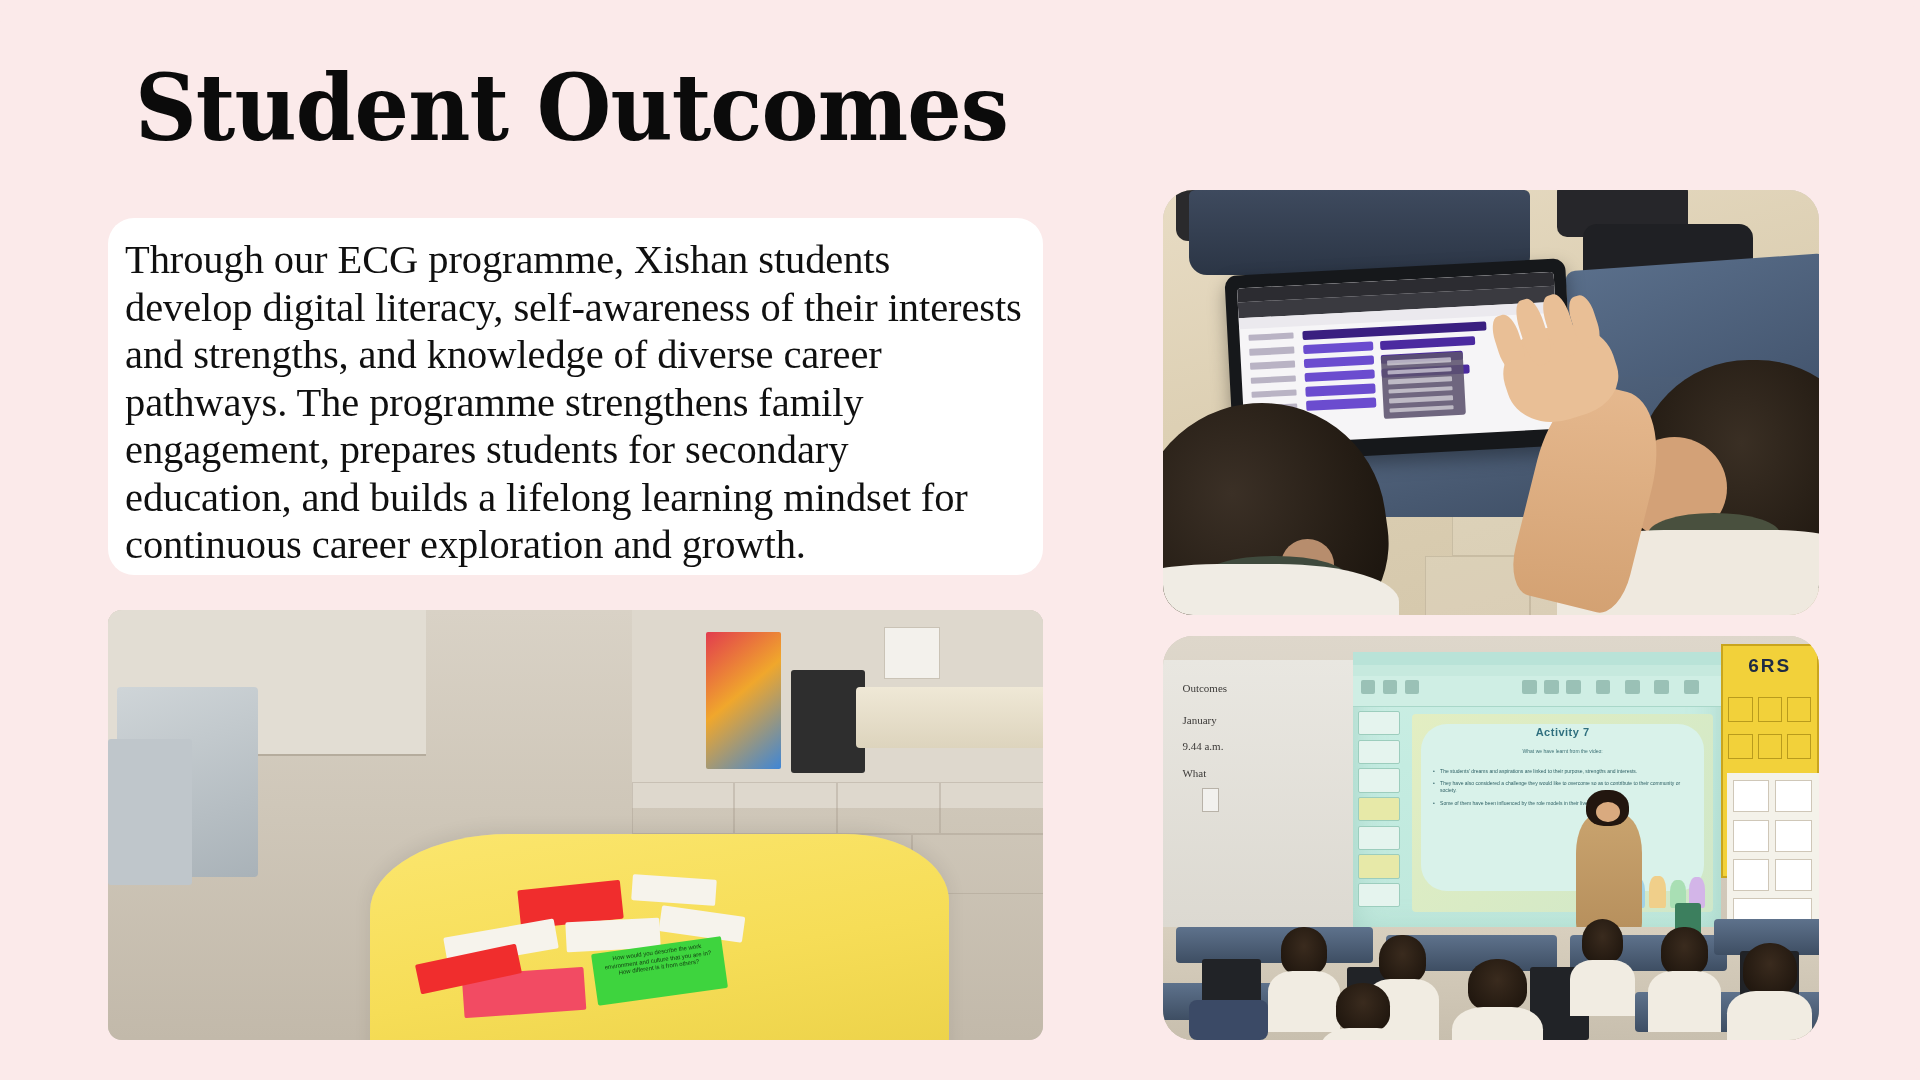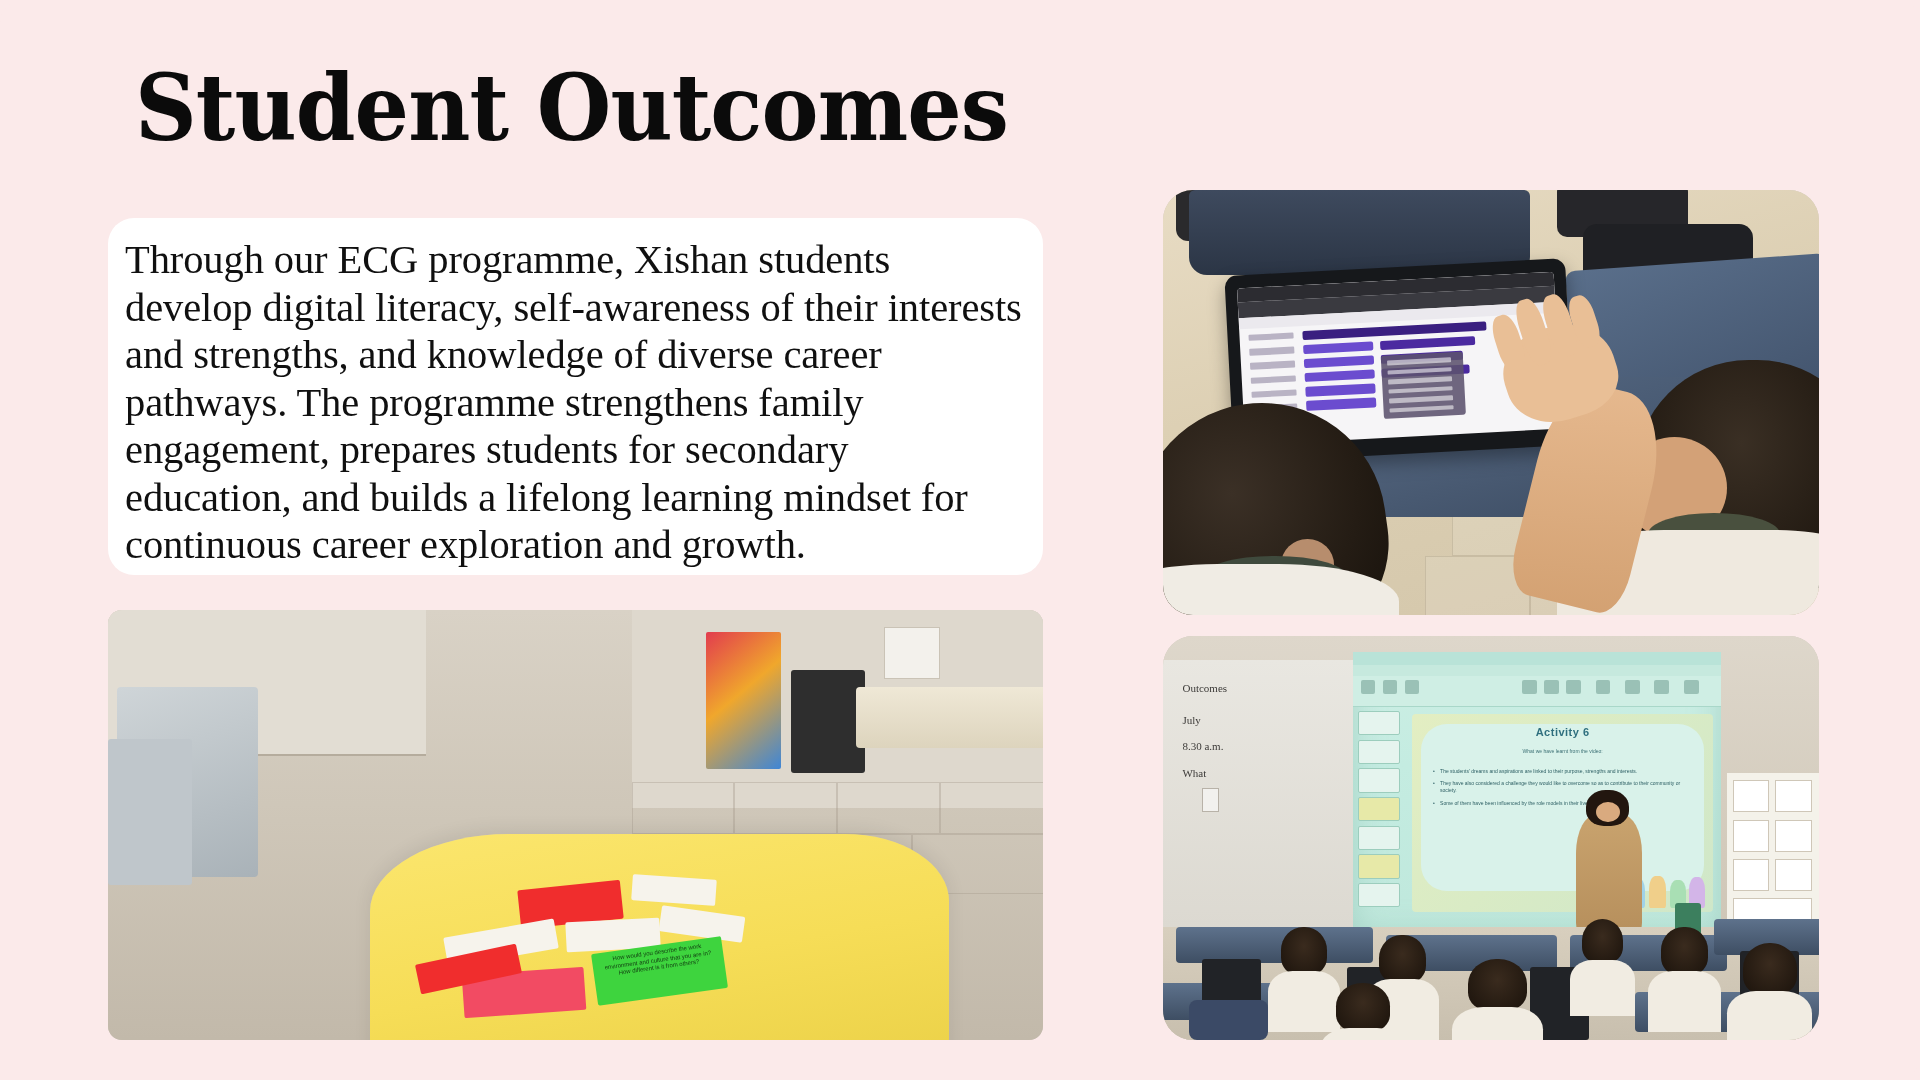--- a/index.html
+++ b/index.html
@@ -445,22 +445,22 @@
       </div>
     </div>
   </div>
 
   <div class="photo photo-br">
     <div class="scene">
       <div class="lay br-wall"></div>
 
       <div class="lay br-whiteboard">
         <div class="br-handwrite" style="top:8%;">Outcomes</div>
-        <div class="br-handwrite" style="top:20%;">July</div>
-        <div class="br-handwrite" style="top:30%;">8.30 a.m.</div>
+        <div class="br-handwrite" style="top:20%;">January</div>
+        <div class="br-handwrite" style="top:30%;">9.44 a.m.</div>
         <div class="br-handwrite" style="top:40%;">What</div>
         <div class="lay br-postit"></div>
       </div>
       <div class="lay br-tray">
         <div class="br-marker" style="left:38%;width:20%;background:#cdd63c;"></div>
         <div class="br-marker" style="left:62%;width:14%;background:#8d2026;"></div>
       </div>
 
       <div class="lay br-screen">
         <div class="lay br-ppt-ribbon"></div>
@@ -483,37 +483,46 @@
           <div class="br-thumb" style="top:14%;"></div>
           <div class="br-thumb" style="top:27%;"></div>
           <div class="br-thumb" style="top:40%;background:#e7e9a8;"></div>
           <div class="br-thumb" style="top:53%;"></div>
           <div class="br-thumb" style="top:66%;background:#e7e9a8;"></div>
           <div class="br-thumb" style="top:79%;"></div>
         </div>
 
         <div class="lay br-slide">
           <div class="br-slide-inner"></div>
-          <h4>Activity 6</h4>
+          <h4>Activity 7</h4>
           <div class="sub">What we have learnt from the video:</div>
           <ul>
             <li>The students' dreams and aspirations are linked to their purpose, strengths and interests.</li>
             <li>They have also considered a challenge they would like to overcome so as to contribute to their community or society.</li>
             <li>Some of them have been influenced by the role models in their lives.</li>
           </ul>
           <div class="br-kids">
             <div class="br-kid" style="left:2%;background:#e8a9b8;"></div>
             <div class="br-kid" style="left:22%;background:#9fd2e8;height:70%;"></div>
             <div class="br-kid" style="left:43%;background:#f0cf8a;height:74%;"></div>
             <div class="br-kid" style="left:64%;background:#a9dfb4;height:66%;"></div>
             <div class="br-kid" style="left:84%;background:#d3b5e8;height:72%;"></div>
           </div>
         </div>
       </div>
 
+      <div class="lay br-board">
+        <div class="br-board-title">6RS</div>
+        <div class="br-sq" style="left:6%;top:22%;"></div>
+        <div class="br-sq" style="left:37%;top:22%;"></div>
+        <div class="br-sq" style="left:68%;top:22%;"></div>
+        <div class="br-sq" style="left:6%;top:38%;"></div>
+        <div class="br-sq" style="left:37%;top:38%;"></div>
+        <div class="br-sq" style="left:68%;top:38%;"></div>
+      </div>
       <div class="lay br-posters">
         <div class="br-poster" style="left:6%;top:4%;width:40%;height:18%;"></div>
         <div class="br-poster" style="left:52%;top:4%;width:40%;height:18%;"></div>
         <div class="br-poster" style="left:6%;top:26%;width:40%;height:18%;"></div>
         <div class="br-poster" style="left:52%;top:26%;width:40%;height:18%;"></div>
         <div class="br-poster" style="left:6%;top:48%;width:40%;height:18%;"></div>
         <div class="br-poster" style="left:52%;top:48%;width:40%;height:18%;"></div>
         <div class="br-poster" style="left:6%;top:70%;width:86%;height:22%;"></div>
       </div>
 

